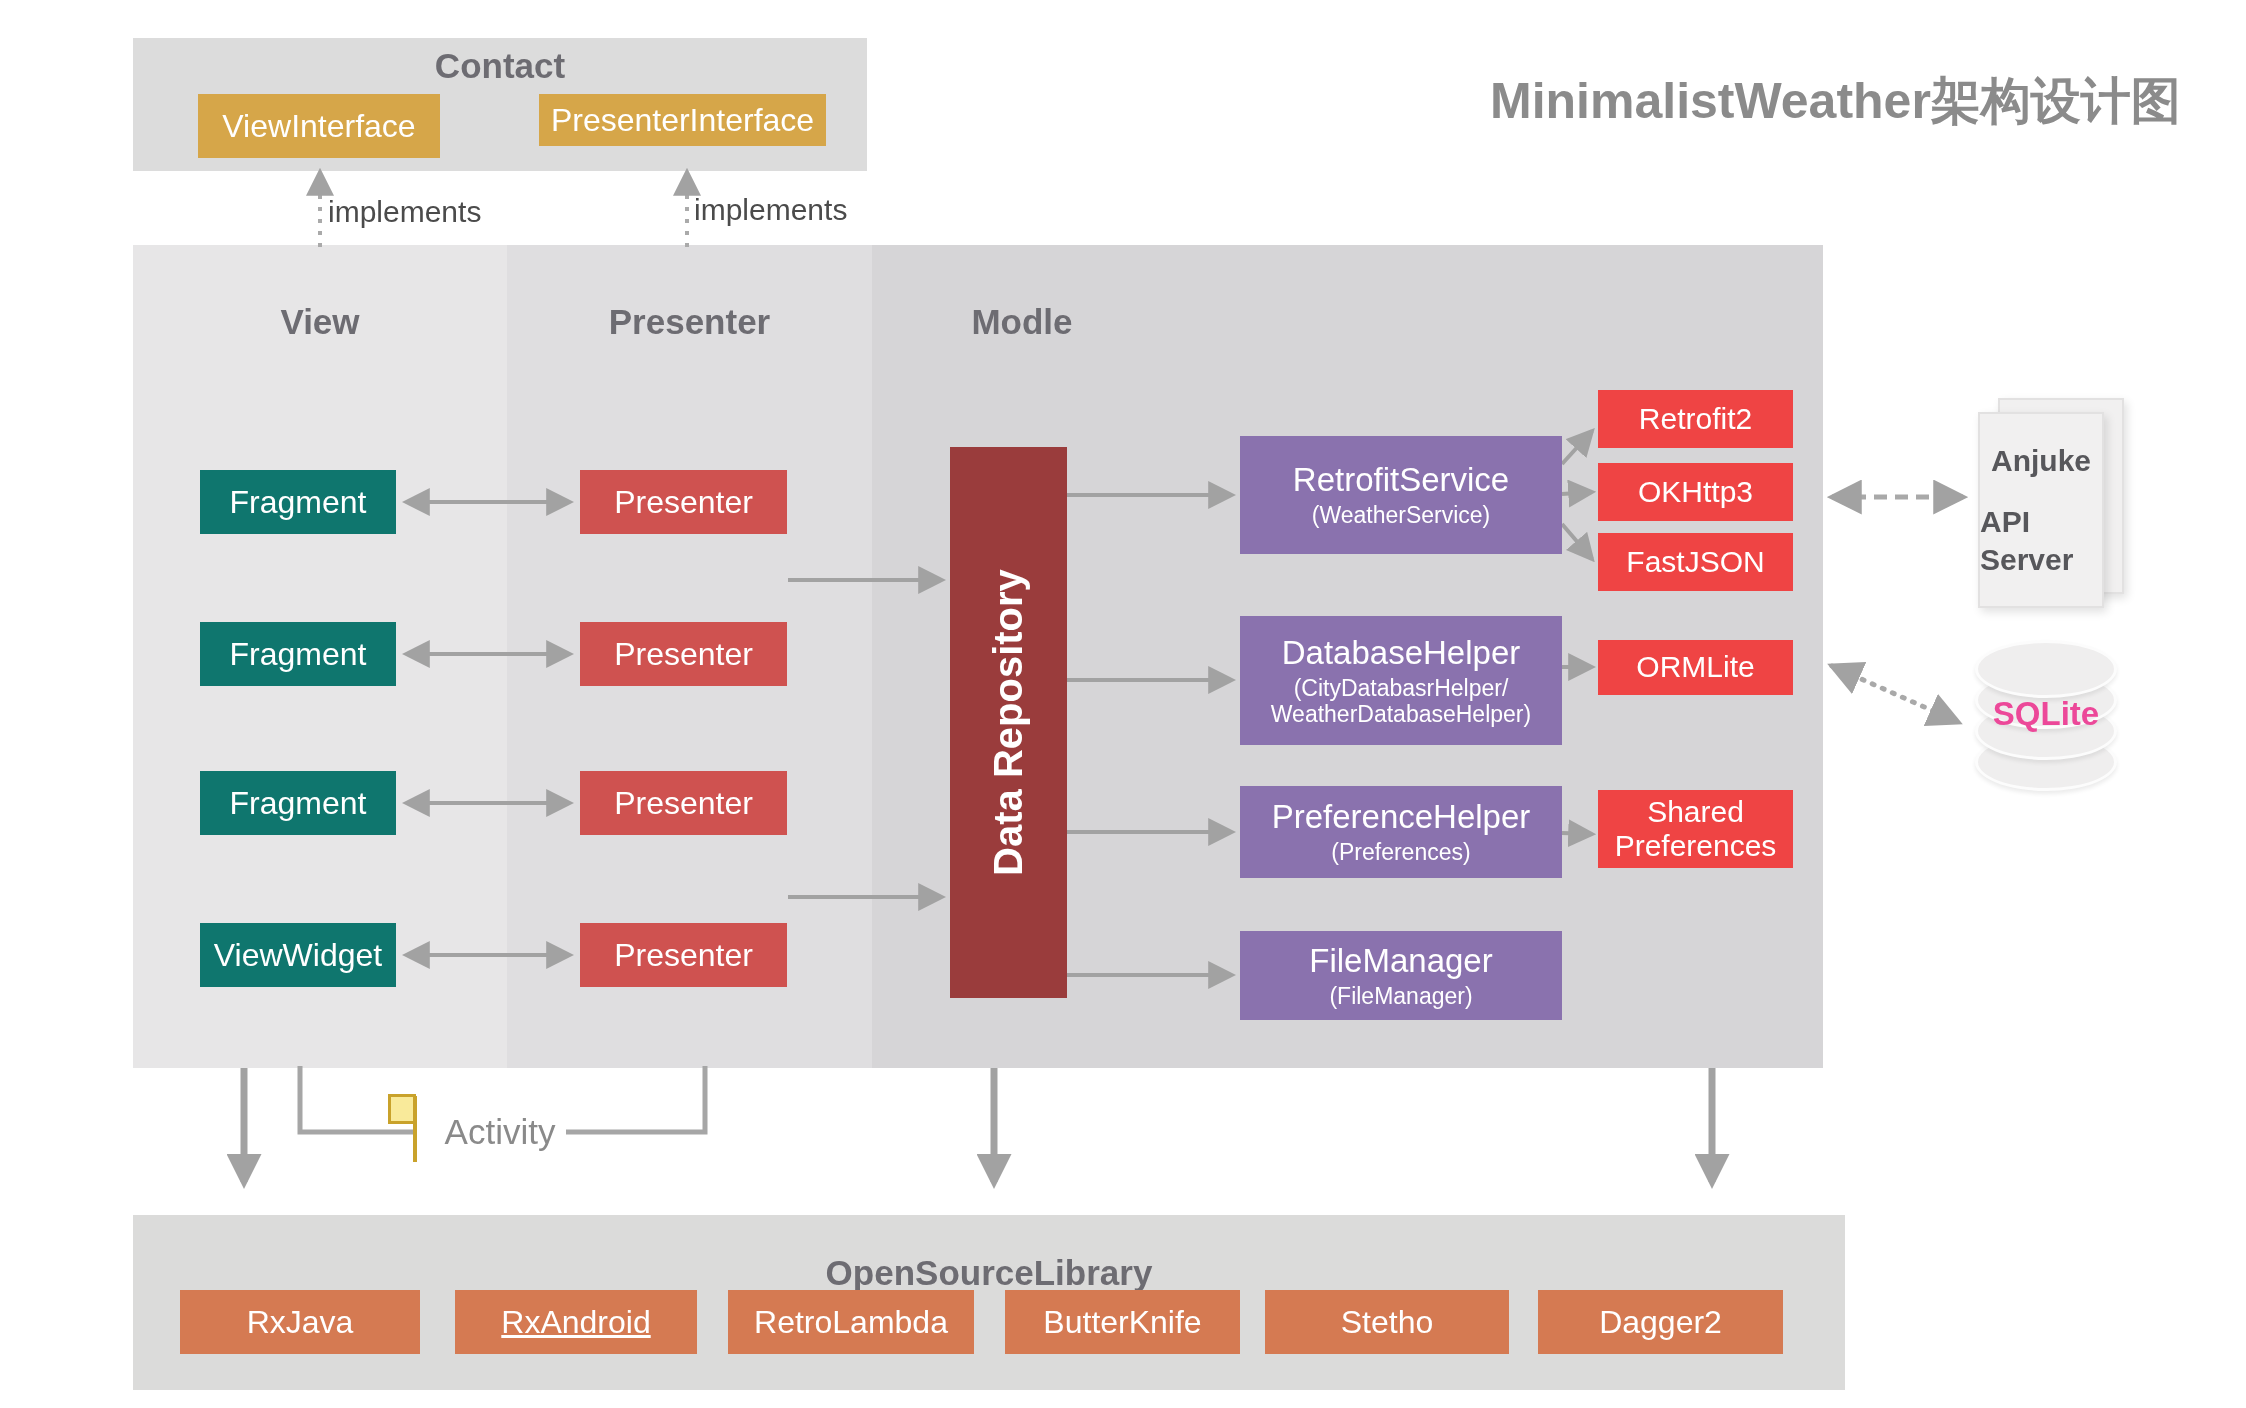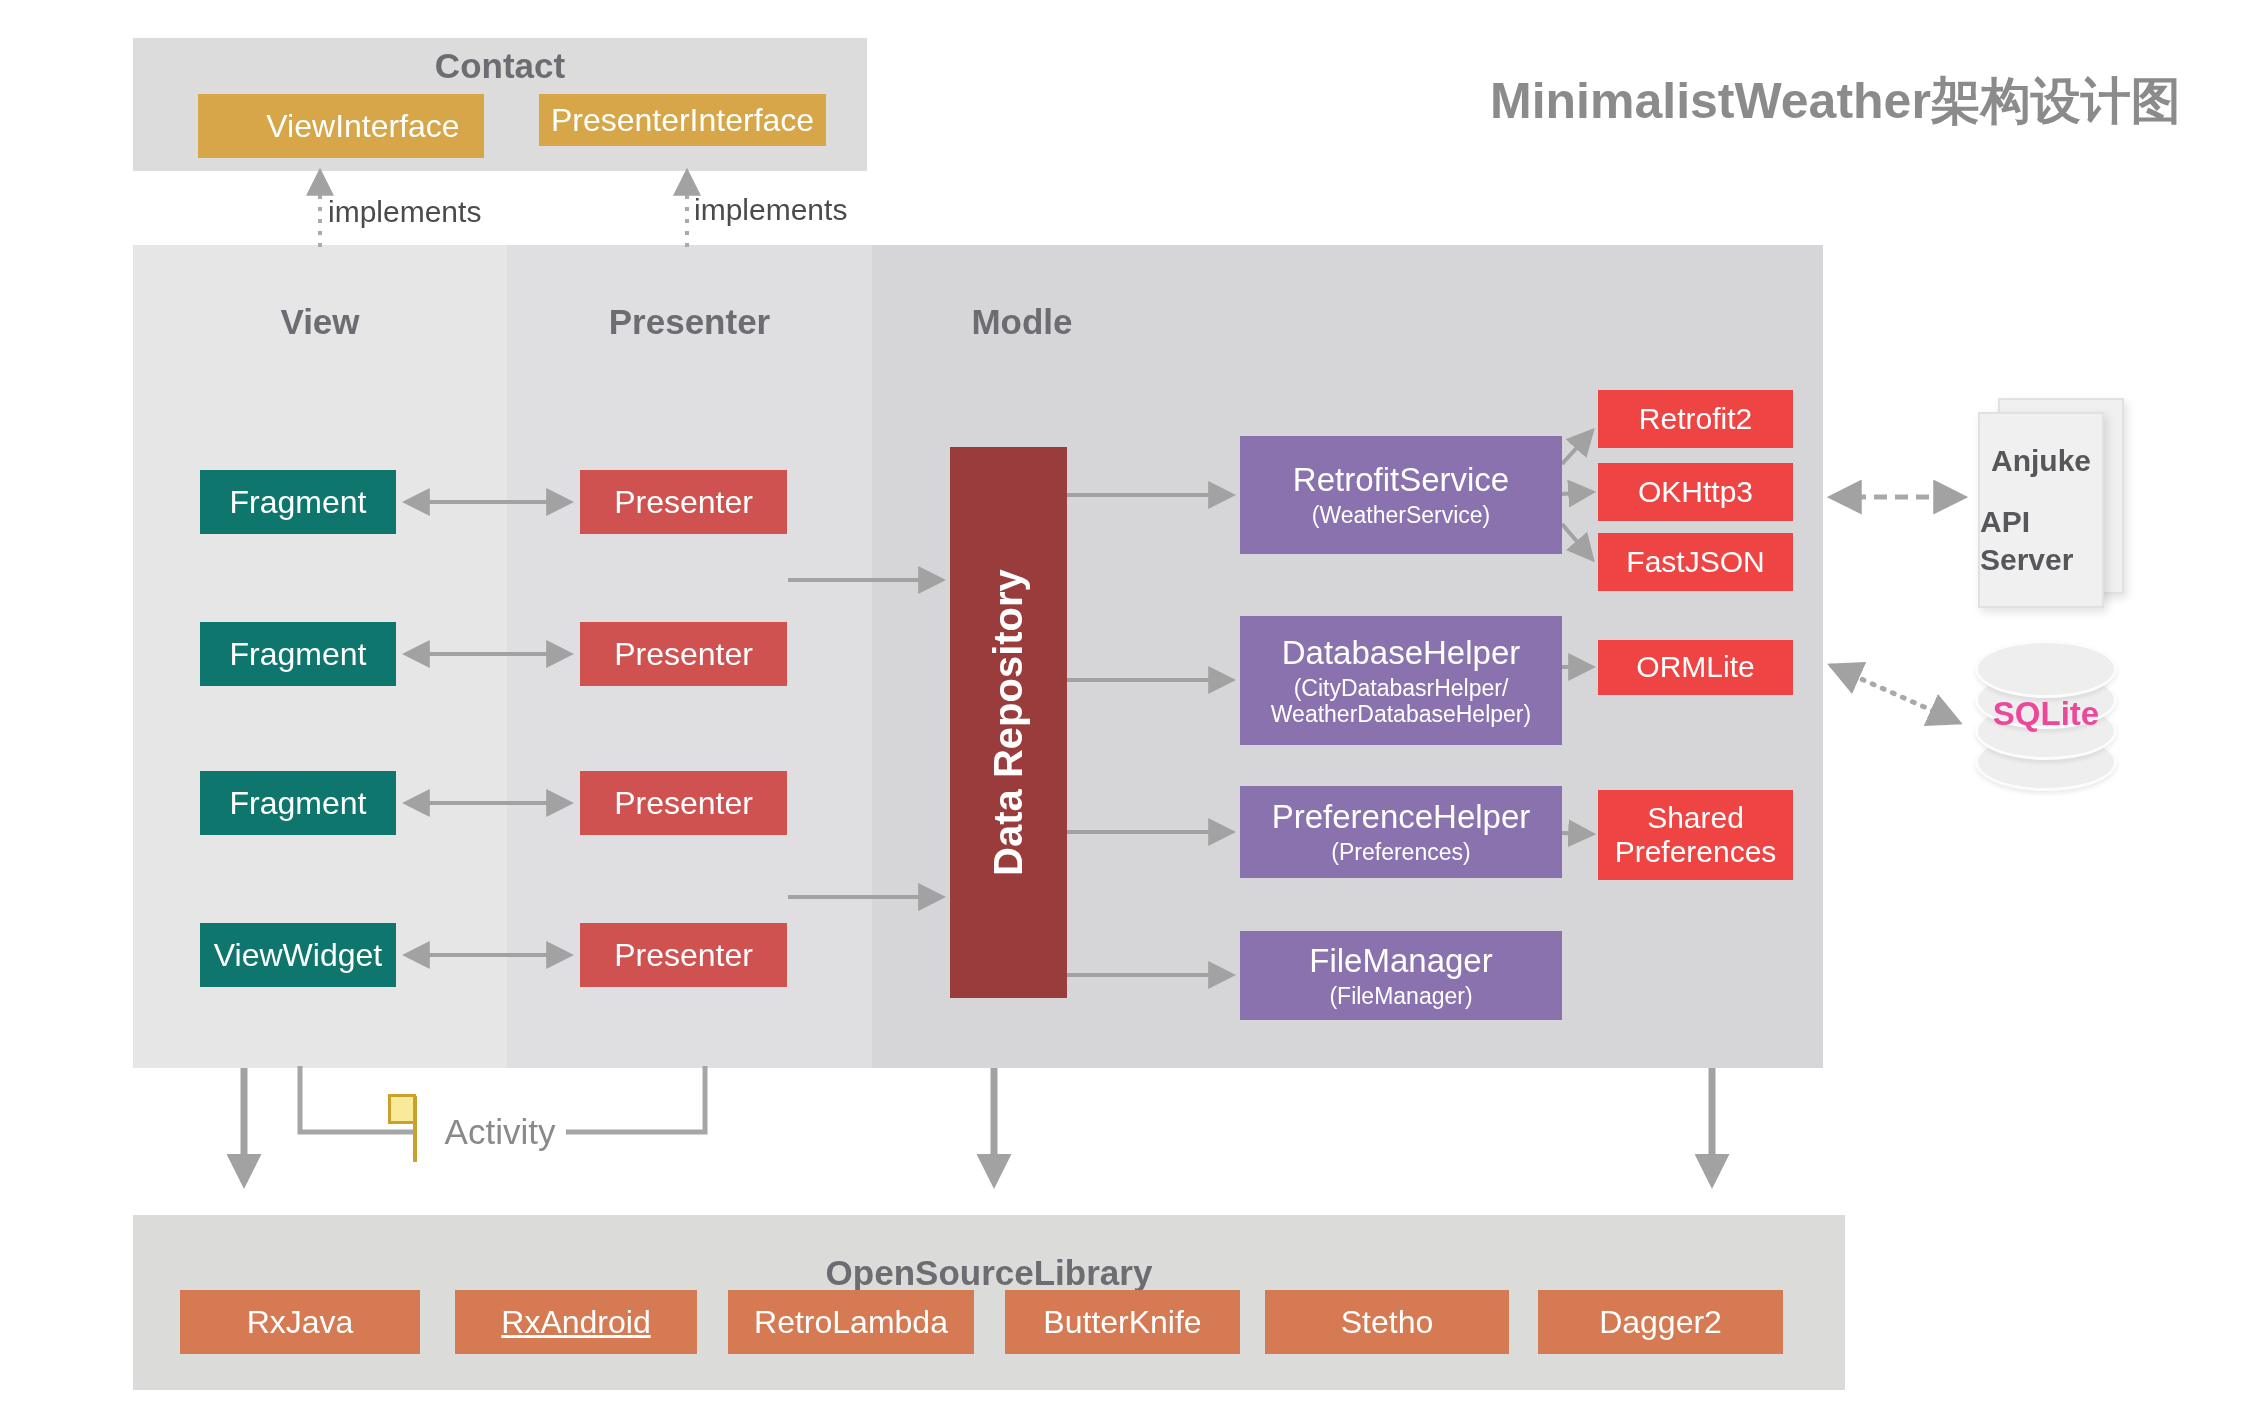--- a/index.html
+++ b/index.html
@@ -109,21 +109,21 @@
 
     <path d="M300,1066 L300,1132 L413,1132" fill="none" stroke="#a6a6a6" stroke-width="5"></path>
     <path d="M566,1132 L705,1132 L705,1066" fill="none" stroke="#a6a6a6" stroke-width="5"></path>
   </svg>
 
   <div class="layer-boxes">
 
     <div class="main-title">MinimalistWeather架构设计图</div>
 
     <div class="panel-title" style="left:133px;top:46px;width:734px;">Contact</div>
-    <div class="box gold" style="left:198px;top:94px;width:242px;height:64px;padding-left:44px;">
+    <div class="box gold" style="left:198px;top:94px;width:242px;height:64px;">
       <span>ViewInterface</span>
     </div>
     <div class="box gold" style="left:539px;top:94px;width:287px;height:52px;">
       <span>PresenterInterface</span>
     </div>
     <div class="impl-label" style="left:328px;top:195px;">implements</div>
     <div class="impl-label" style="left:694px;top:193px;">implements</div>
 
     <div class="panel-title" style="left:133px;top:302px;width:374px;">View</div>
     <div class="panel-title" style="left:507px;top:302px;width:365px;">Presenter</div>
@@ -182,21 +182,21 @@
     </div>
     <div class="box pink" style="left:1598px;top:463px;width:195px;height:58px;">
       <span>OKHttp3</span>
     </div>
     <div class="box pink" style="left:1598px;top:533px;width:195px;height:58px;">
       <span>FastJSON</span>
     </div>
     <div class="box pink" style="left:1598px;top:640px;width:195px;height:55px;">
       <span>ORMLite</span>
     </div>
-    <div class="box pink" style="left:1598px;top:790px;width:195px;height:90px;padding:0 20px;box-sizing:border-box;">
+    <div class="box pink" style="left:1598px;top:790px;width:195px;height:78px;padding:0 20px;box-sizing:border-box;">
       <span>Shared Preferences</span>
     </div>
 
     <div class="page page-back"></div>
     <div class="page page-front">
       <div>Anjuke</div>
       <div>API Server</div>
     </div>
 
     <div class="disk" style="top:733px;"></div>

